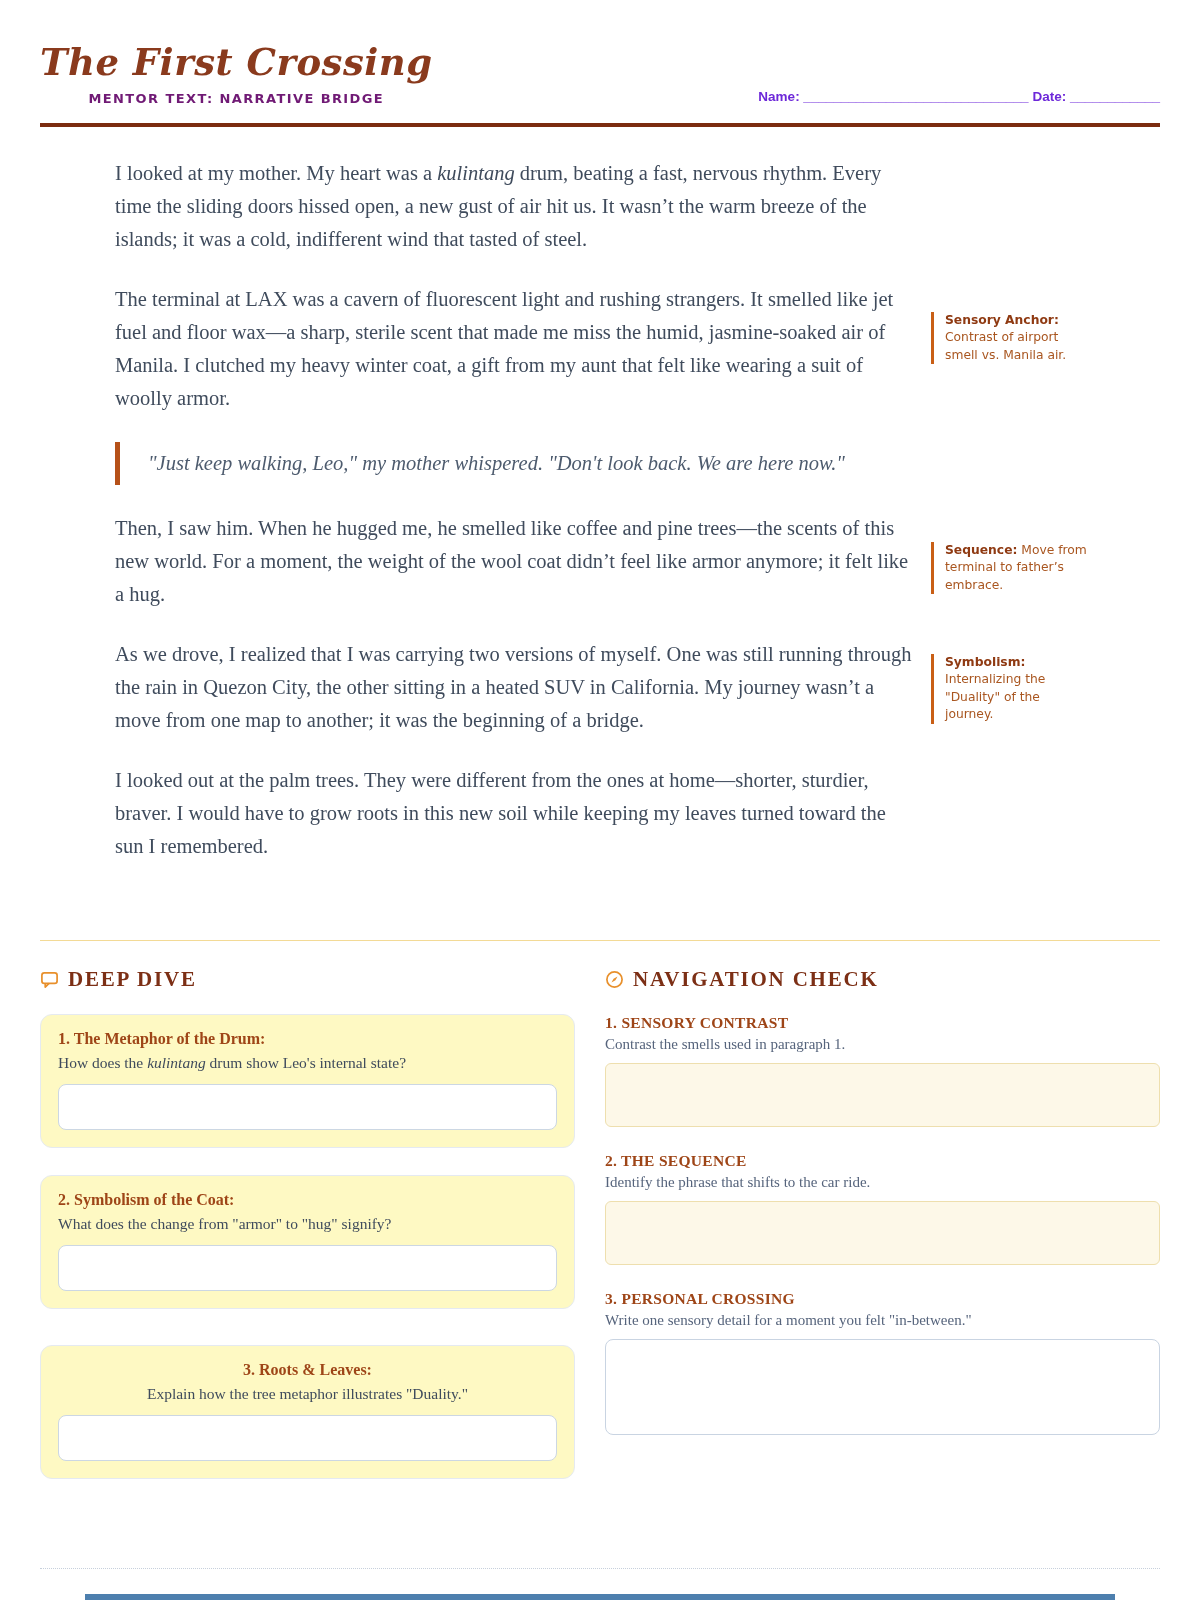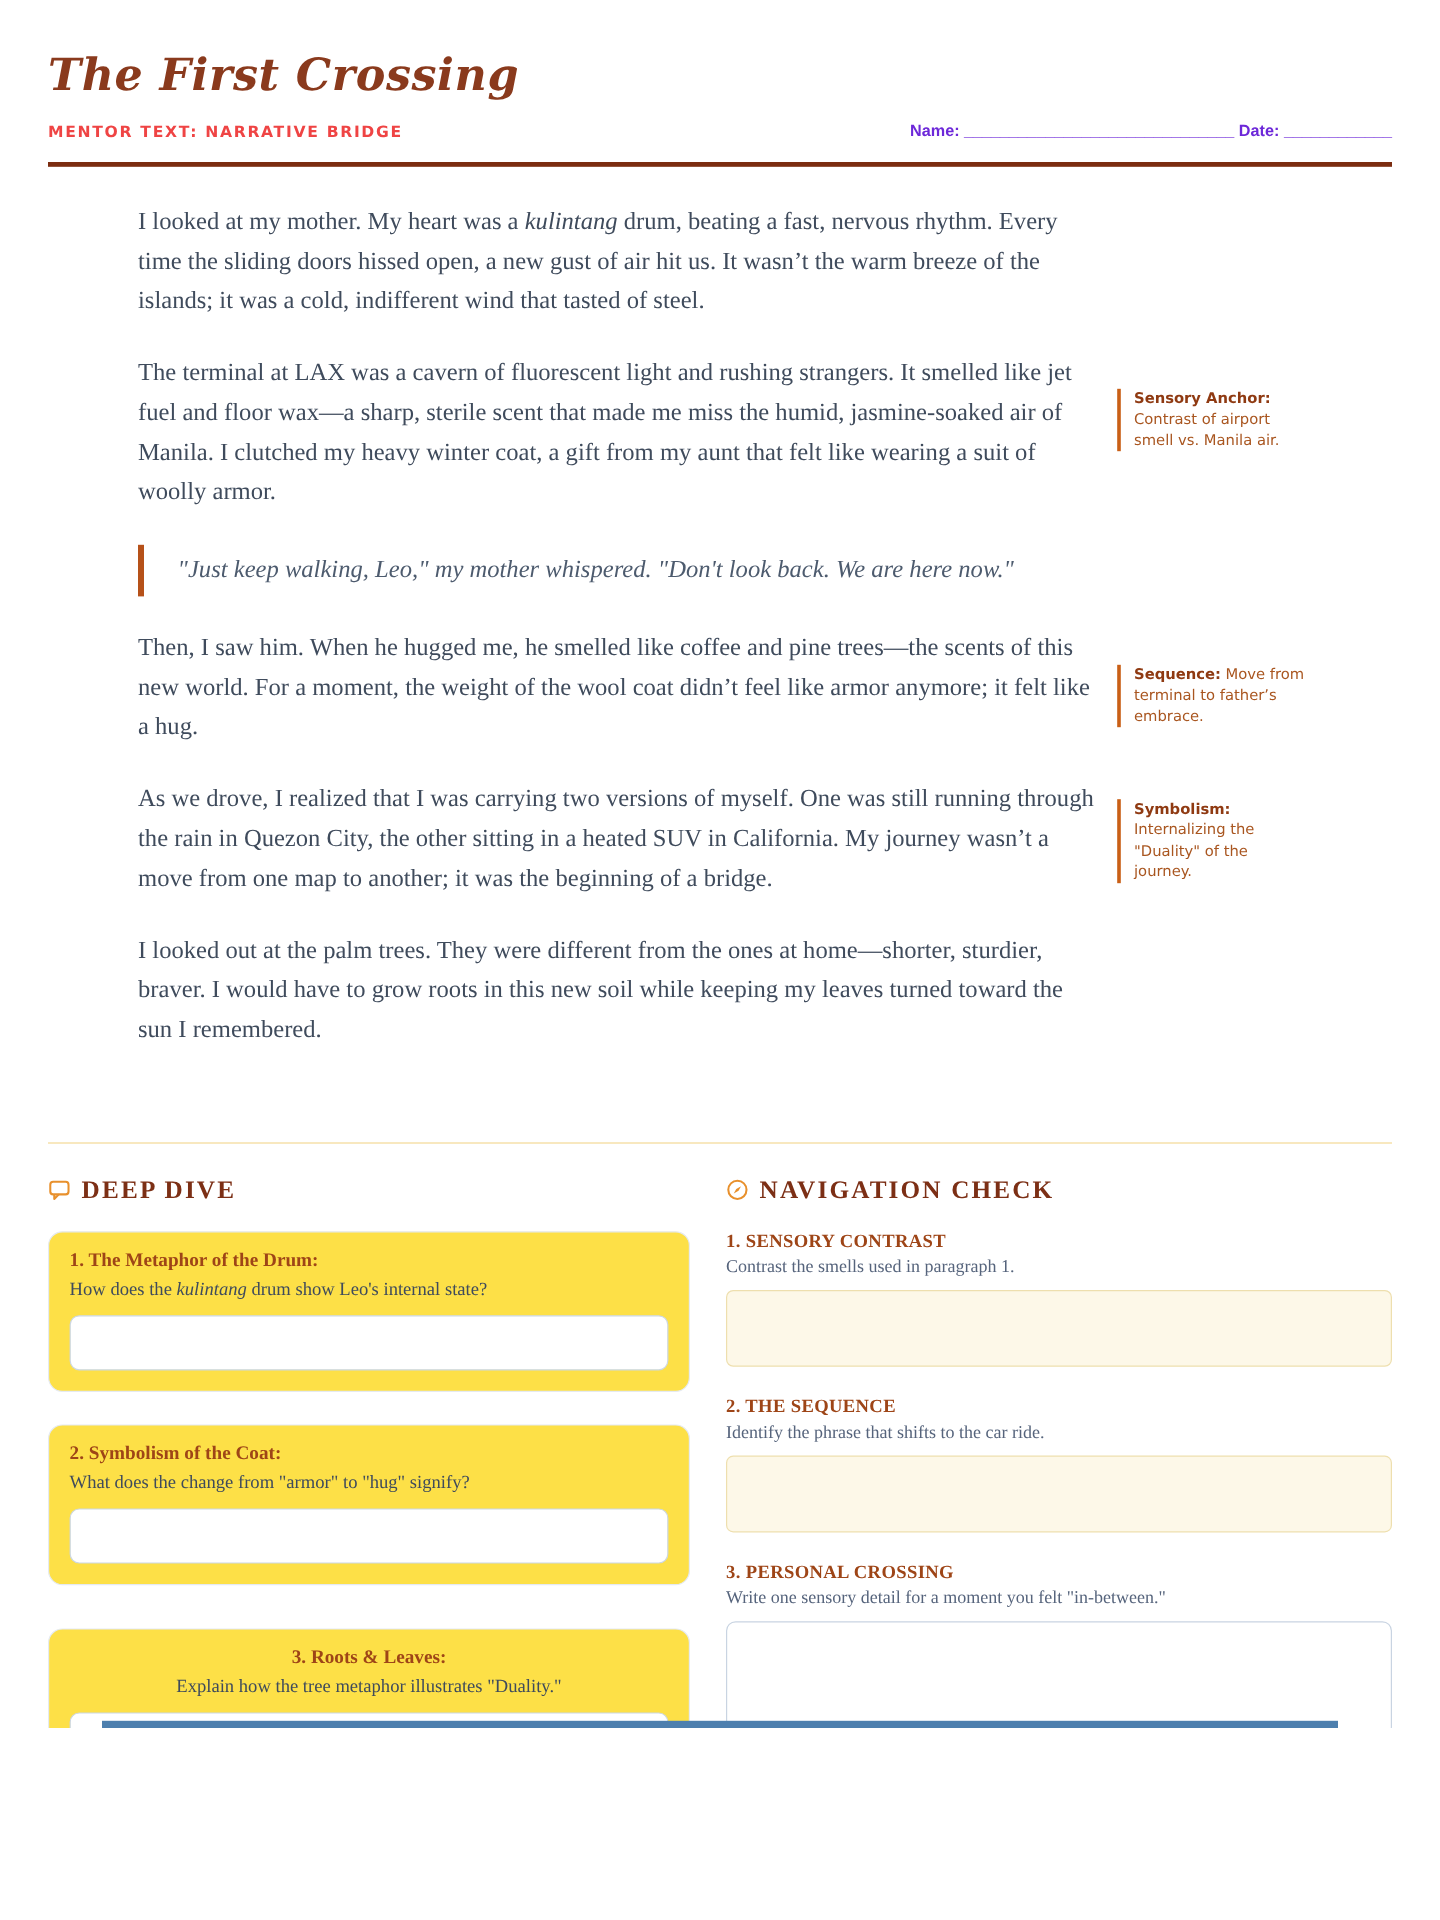--- a/index.html
+++ b/index.html
@@ -1,20 +1,20 @@
 <!DOCTYPE html>
 <html><head>
 <meta charset="utf-8">
 <style>
   * { margin: 0; padding: 0; box-sizing: border-box; }
   html, body { background: #ffffff; }
   .page {
     position: relative;
     width: 1200px;
-    height: 1440px;
+    height: 1600px;
     margin: 0 auto;
     background: #ffffff;
     font-family: "Liberation Serif", serif;
     color: #3f4b5c;
     overflow: hidden;
     padding: 42px 40px 0 40px;
   }
   
   .header-row { display: flex; justify-content: space-between; align-items: flex-end; }
   .page-title {
@@ -24,22 +24,23 @@
     font-size: 37px;
     color: #8a3a1d;
     letter-spacing: 0.5px;
     line-height: 1.1;
   }
   .page-subtitle {
     font-family: "DejaVu Sans", sans-serif;
     font-weight: bold;
     font-size: 13px;
     letter-spacing: 1.4px;
-    color: #ef4444;
-    margin-top: 20px;
+    color: #701a75;
+    margin-top: 8px;
+    text-align: center;
   }
   .name-date {
     font-family: "Liberation Sans", sans-serif;
     font-size: 13.5px;
     color: #6d28d9;
     padding-bottom: 2px;
     white-space: nowrap;
     font-weight: bold;
   }
   .header-rule { height: 4px; background: #7b2c10; margin-top: 17px; }
@@ -80,21 +81,21 @@
   .col-right { flex: 1; }
   .section-header { display: flex; align-items: center; gap: 9px; margin-bottom: 22px; }
   .section-header .icon { display: inline-flex; }
   .section-title {
     font-size: 21px;
     font-weight: bold;
     letter-spacing: 1.8px;
     color: #7c2f15;
   }
   .question-card {
-    background: #fde047;
+    background: #fef9c3;
     border: 1px solid #e5eaf1;
     border-radius: 12px;
     padding: 15px 17px 17px 17px;
     margin-bottom: 27px;
   }
   .question-card.extra-gap { margin-top: 36px; text-align: center; }
   .question-title { font-size: 16px; font-weight: bold; color: #9e4517; margin-bottom: 6px; }
   .question-prompt { font-size: 15.5px; color: #3f4b5c; margin-bottom: 12px; }
   .question-prompt .inline-italic { font-style: italic; }
   .answer-box {

